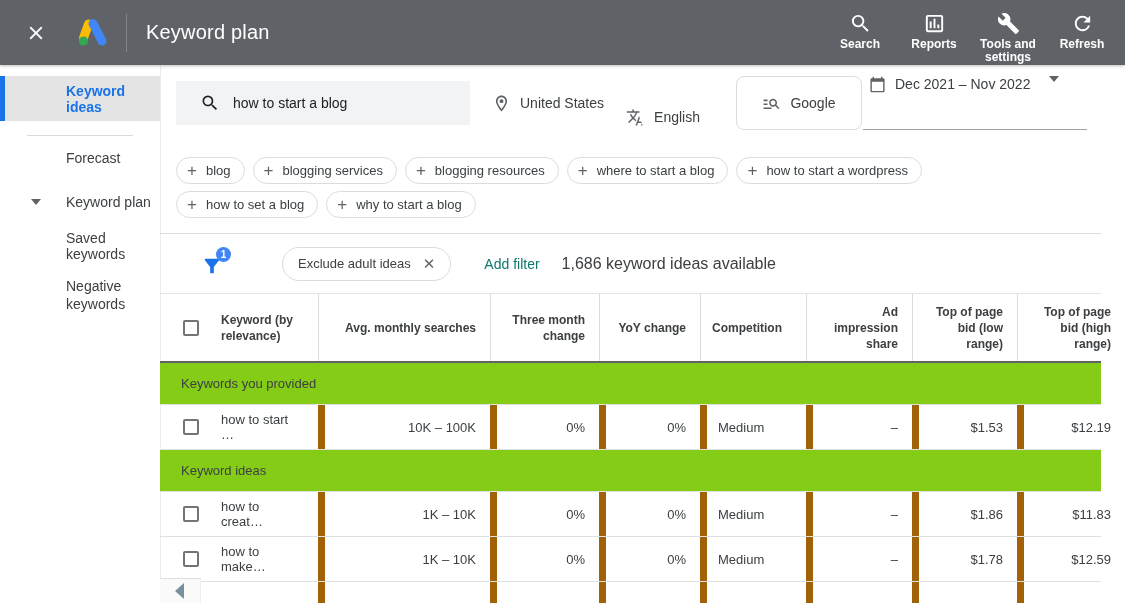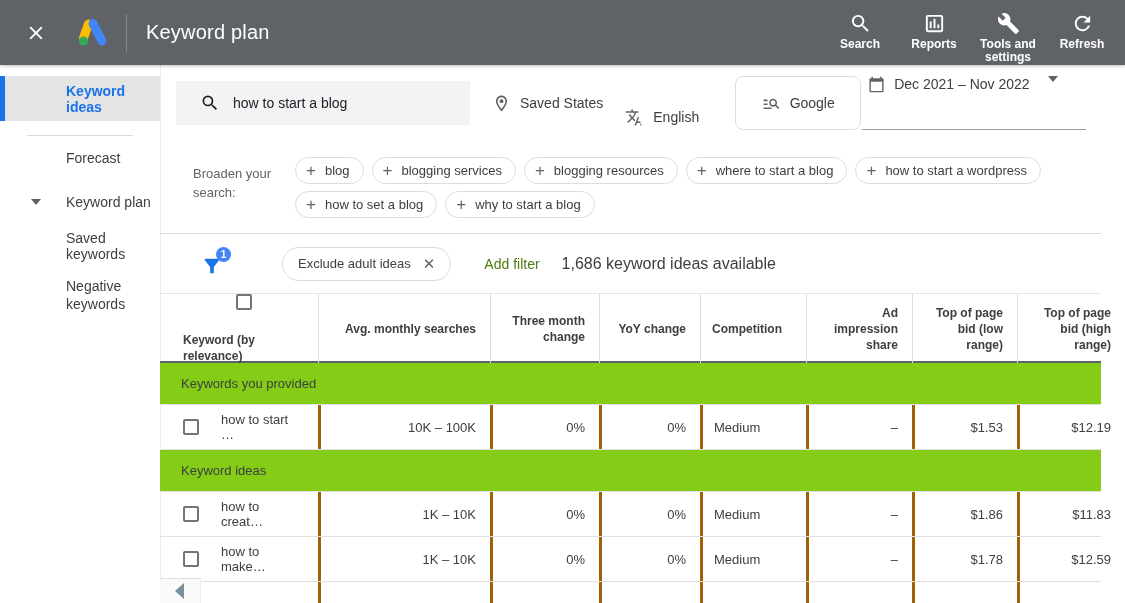--- a/index.html
+++ b/index.html
@@ -50,31 +50,31 @@
   .chip-row { display:flex; gap:8px; }
   .chip { height:27px; border:1px solid #dadce0; border-radius:14px; display:inline-flex; align-items:center; padding:0 13px 0 10px; font-size:13px; color:#3c4043; gap:9px; cursor:pointer; white-space:nowrap; }
   .chip .plus { font-size:17px; color:#5f6368; font-weight:400; line-height:1; }
   
   .filter-row { border-top:1px solid #dadce0; height:60px; display:flex; align-items:center; flex:none; }
   .funnel-wrap { margin-left:41px; position:relative; width:24px; height:26px; cursor:pointer; }
   .funnel-wrap svg { width:22px; height:22px; fill:#1a73e8; position:absolute; left:0; bottom:0; }
   .filter-badge { position:absolute; top:-4px; right:-6px; width:15px; height:15px; border-radius:50%; background:#4285f4; color:#fff; font-size:10px; font-weight:700; display:flex; align-items:center; justify-content:center; }
   .filter-chip { margin-left:57px; height:34px; border:1px solid #dadce0; border-radius:17px; display:flex; align-items:center; padding:0 15px; gap:12px; font-size:13px; color:#3c4043; cursor:pointer; }
   .filter-chip .x { font-size:15px; color:#5f6368; cursor:pointer; }
-  .add-filter { margin-left:33px; font-size:14px; font-weight:500; color:#4d7c0f; cursor:pointer; }
+  .add-filter { margin-left:33px; font-size:14px; font-weight:500; color:#0f766e; cursor:pointer; }
   .result-count { margin-left:22px; font-size:16px; color:#3c4043; }
   
   .grid8 { display:grid; grid-template-columns:158px 172px 109px 101px 106px 106px 105px 108px; }
   .thead { height:70px; border-top:1px solid #e4e4e4; border-bottom:2px solid #5f6368; flex:none; }
   .th { display:flex; align-items:center; justify-content:flex-end; text-align:right; padding:0 14px; font-size:12px; font-weight:700; color:#3c4043; line-height:16px; border-left:1px solid #dadce0; }
-  .th.first { border-left:none; justify-content:flex-start; text-align:left; padding-left:23px; gap:22px;flex-direction:column; }
+  .th.first { border-left:none; justify-content:flex-start; text-align:left; padding-left:23px; gap:22px; }
   .th.al-left { justify-content:flex-start; text-align:left; padding-left:11px; }
   .section-row { height:42px; background:#84cc16; display:flex; align-items:center; padding-left:21px; font-size:13px; color:#3c4043; border-bottom:1px solid #e0e0e0; flex:none; }
   .drow { height:45px; border-bottom:1px solid #e0e0e0; flex:none; }
-  .cell { display:flex; align-items:center; justify-content:flex-end; padding:0 14px; font-size:13px; color:#3c4043; border-left:3px solid #a16207; }
+  .cell { display:flex; align-items:center; justify-content:flex-end; padding:0 14px; font-size:13px; color:#3c4043; border-left:7px solid #a16207; }
   .cell.kw { justify-content:flex-start; border-left:none; padding-left:23px; gap:22px; cursor:pointer; }
   .cell.al-left { justify-content:flex-start; padding-left:11px; }
   .partial { height:21px; border-bottom:none; }
   .cb { width:16px; height:16px; border:2px solid #70757a; border-radius:2px; background:#fff; flex:none; cursor:pointer; }
   
   .collapse-btn { position:absolute; left:160px; top:578px; width:41px; height:25px; background:#fafafa; border-top:1px solid #e0e0e0; border-right:1px solid #eee; display:flex; align-items:center; cursor:pointer; z-index:4; }
   .collapse-btn .tri { margin-left:15px; width:0; height:0; border-top:8px solid transparent; border-bottom:8px solid transparent; border-right:9px solid #78909c; }
 </style>
 </head>
 <body>
@@ -150,21 +150,21 @@
       <div class="search-box">
         <svg viewBox="0 0 24 24">
             <path d="M15.5 14h-.79l-.28-.27A6.47 6.47 0 0 0 16 9.5 6.5 6.5 0 1 0 9.5 16c1.61 0 3.09-.59 4.23-1.57l.27.28v.79l5 4.99L20.49 19l-4.99-5zm-6 0C7.01 14 5 11.99 5 9.5S7.01 5 9.5 5 14 7.01 14 9.5 11.99 14 9.5 14z"></path>
           </svg>
         <input type="text" value="how to start a blog" style="">
       </div>
       <div class="pill-group loc-group">
         <svg viewBox="0 0 24 24">
             <path d="M12 2C8.13 2 5 5.13 5 9c0 5.25 7 13 7 13s7-7.75 7-13c0-3.87-3.13-7-7-7zm0 2c2.76 0 5 2.24 5 5 0 2.88-2.88 7.19-5 9.88C9.92 16.21 7 11.85 7 9c0-2.76 2.24-5 5-5zm0 2.5a2.5 2.5 0 1 0 0 5 2.5 2.5 0 0 0 0-5z"></path>
           </svg>
-        <span>Saved States</span>
+        <span>United States</span>
       </div>
       <div class="pill-group lang-group">
         <svg viewBox="0 0 24 24">
             <path d="M12.87 15.07l-2.54-2.51.03-.03A17.52 17.52 0 0 0 14.07 6H17V4h-7V2H8v2H1v1.99h11.17C11.5 7.92 10.44 9.75 9 11.35 8.07 10.32 7.3 9.19 6.69 8h-2c.73 1.63 1.73 3.17 2.98 4.56l-5.09 5.02L4 19l5-5 3.11 3.11.76-2.04zM18.5 10h-2L12 22h2l1.12-3h4.75L19 22h2l-4.5-12zm-2.62 7l1.62-4.33L19.12 17h-3.24z"></path>
           </svg>
         <span>English</span>
       </div>
       <div class="google-btn">
         <svg viewBox="0 0 24 24">
             <path d="M7 9H2V7h5v2zm0 3H2v2h5v-2zm13.59 7l-3.83-3.83c-.8.52-1.74.83-2.76.83-2.76 0-5-2.24-5-5s2.24-5 5-5 5 2.24 5 5c0 1.02-.31 1.96-.83 2.75L22 17.59 20.59 19zM17 11c0-1.65-1.35-3-3-3s-3 1.35-3 3 1.35 3 3 3 3-1.35 3-3zM2 19h10v-2H2v2z"></path>
@@ -174,21 +174,20 @@
       <div class="date-group">
         <svg viewBox="0 0 24 24">
             <path d="M20 3h-1V1h-2v2H7V1H5v2H4c-1.1 0-2 .9-2 2v16c0 1.1.9 2 2 2h16c1.1 0 2-.9 2-2V5c0-1.1-.9-2-2-2zm0 18H4V8h16v13z"></path>
           </svg>
         <span>Dec 2021 – Nov 2022</span>
         <span class="caret"></span>
       </div>
     </div>
 
     <div class="broaden-row">
-      <div class="broaden-label">Broaden your search:</div>
       <div class="chips-wrap">
         <div class="chip-row">
           <div class="chip">
               <span class="plus">+</span>
               <span>blog</span>
             </div>
           <div class="chip">
               <span class="plus">+</span>
               <span>blogging services</span>
             </div>

